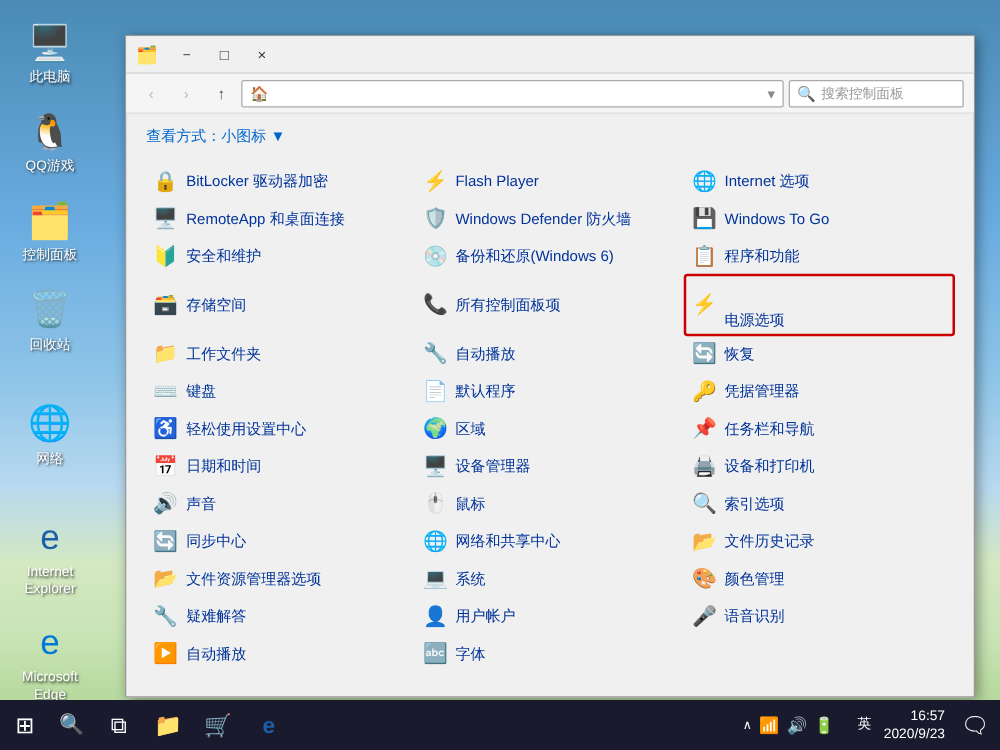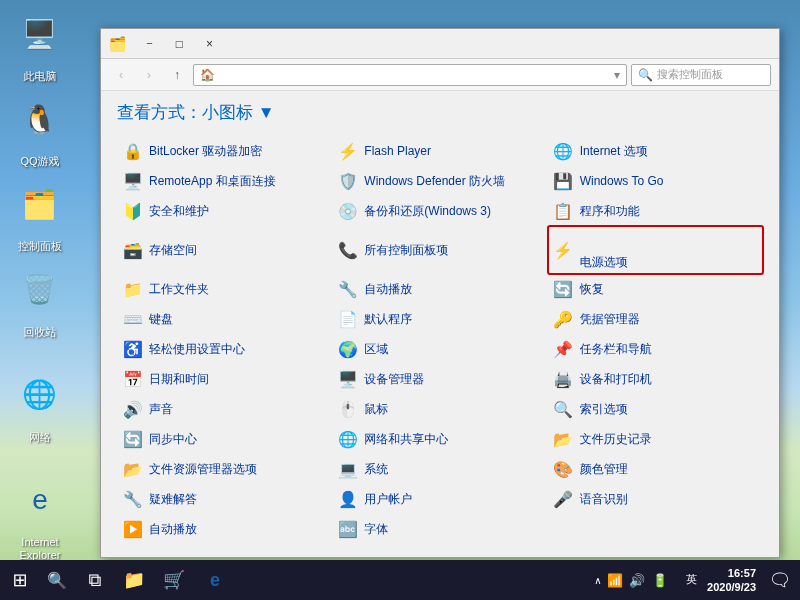--- a/index.html
+++ b/index.html
@@ -46,21 +46,21 @@
       display: flex;
       align-items: center;
       justify-content: center;
       font-size: 28px;
     }
     .desktop-icon .icon-label {
       font-size: 11px;
       color: white;
       text-align: center;
       text-shadow: 1px 1px 2px rgba(0,0,0,0.8);
-      margin-top: 16px;
+      margin-top: 2px;
       line-height: 1.2;
     }
 
     
     .taskbar {
       position: absolute;
       bottom: 0;
       left: 0;
       width: 800px;
       height: 40px;
@@ -114,21 +114,20 @@
       gap: 6px;
       margin-right: 8px;
       font-size: 13px;
     }
     .taskbar-time {
       text-align: right;
       line-height: 1.3;
       font-size: 11px;
       color: white;
       padding-right: 8px;
-      font-weight: bold;
     }
     .lang-indicator {
       display: flex;
       flex-direction: column;
       align-items: center;
       font-size: 11px;
       color: white;
       line-height: 1.2;
       padding: 0 6px;
     }
@@ -239,21 +238,21 @@
       display: flex;
       align-items: center;
       justify-content: space-between;
     }
     .cp-title {
       font-size: 20px;
       font-weight: 300;
       color: #333;
     }
     .cp-view {
-      font-size: 17px;
+      font-size: 12px;
       color: #0066cc;
       cursor: pointer;
       display: flex;
       align-items: center;
       gap: 4px;
     }
 
     
     .cp-content {
       flex: 1;
@@ -395,21 +394,21 @@
           <div class="cp-item">
             <span class="cp-icon">💾</span>
             <span class="cp-item-label">Windows To Go</span>
           </div>
           <div class="cp-item">
             <span class="cp-icon">🔰</span>
             <span class="cp-item-label">安全和维护</span>
           </div>
           <div class="cp-item">
             <span class="cp-icon">💿</span>
-            <span class="cp-item-label">备份和还原(Windows 3)</span>
+            <span class="cp-item-label">备份和还原(Windows 6)</span>
           </div>
           <div class="cp-item">
             <span class="cp-icon">📋</span>
             <span class="cp-item-label">程序和功能</span>
           </div>
           <div class="cp-item">
             <span class="cp-icon">🗃️</span>
             <span class="cp-item-label">存储空间</span>
           </div>
           <div class="cp-item">

